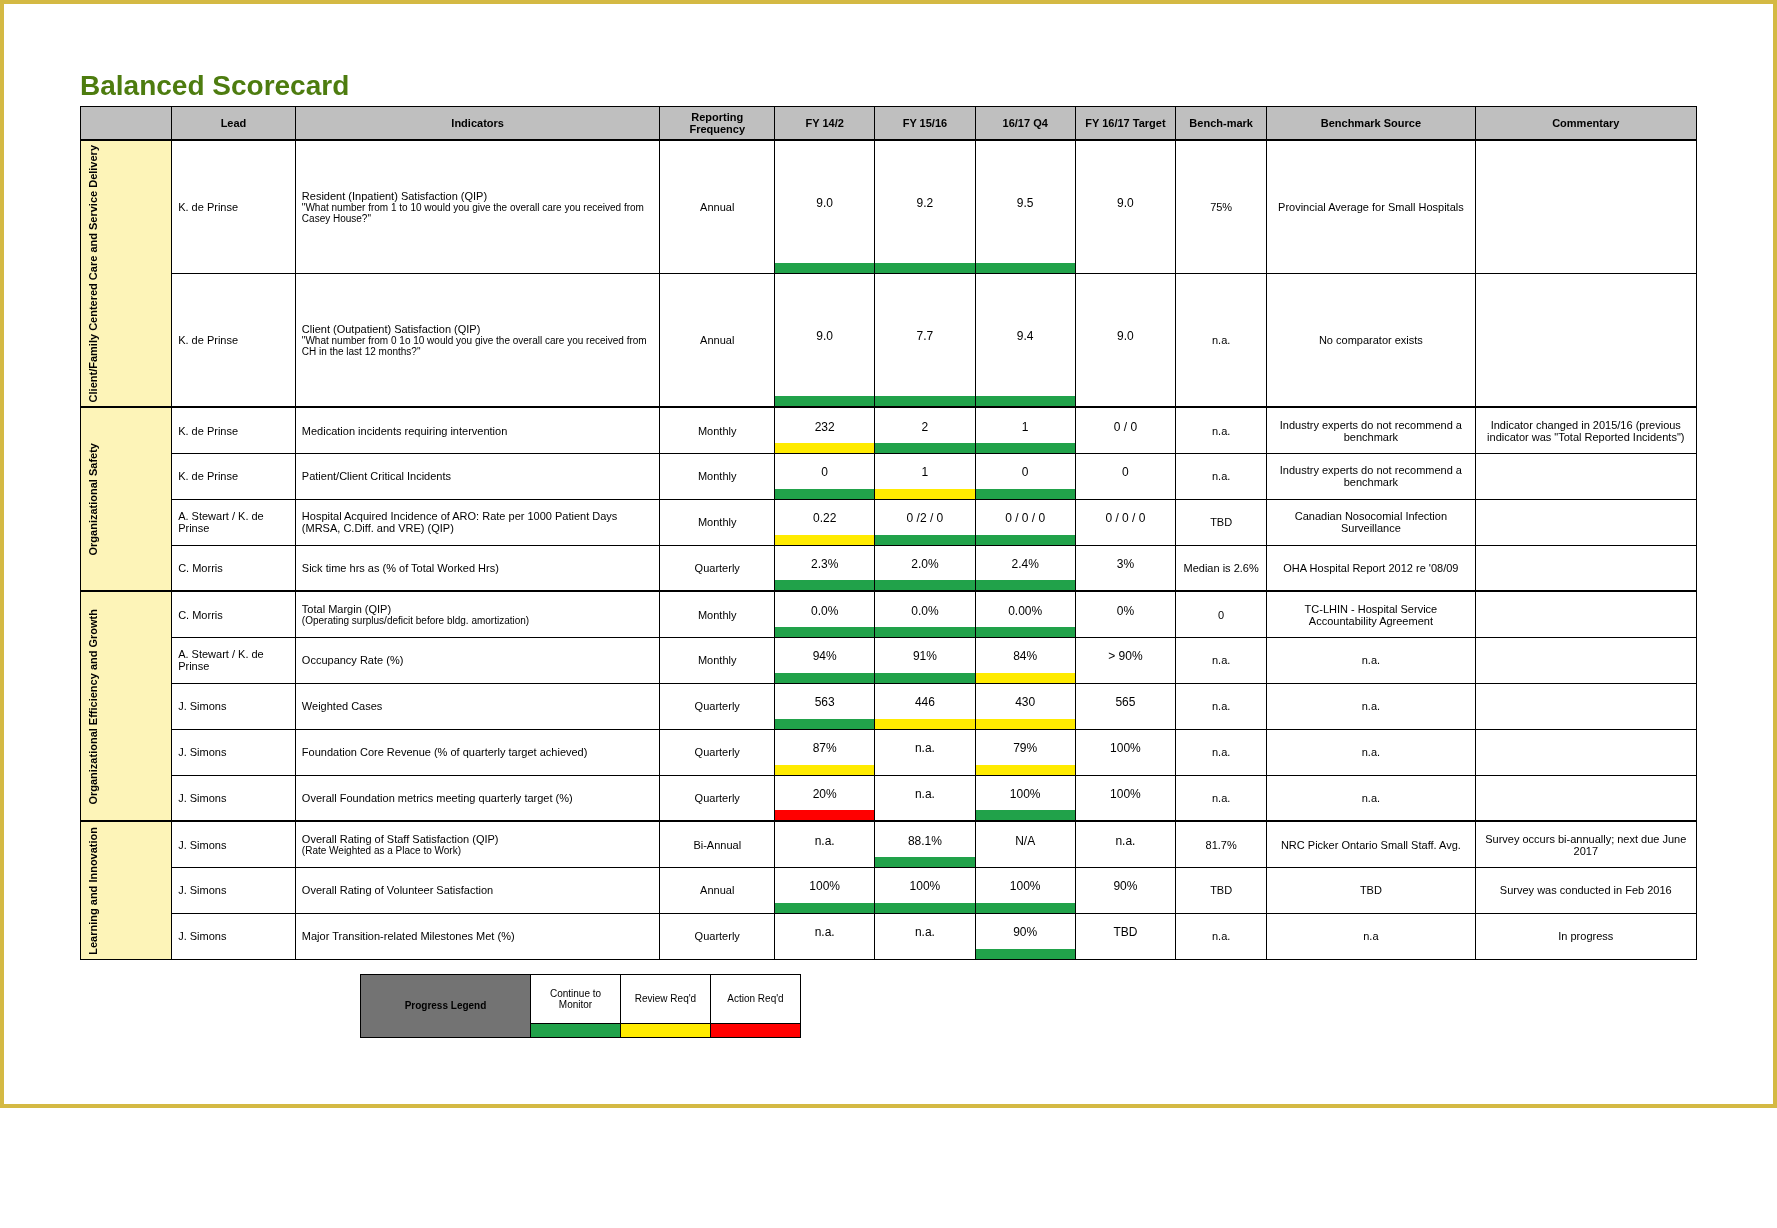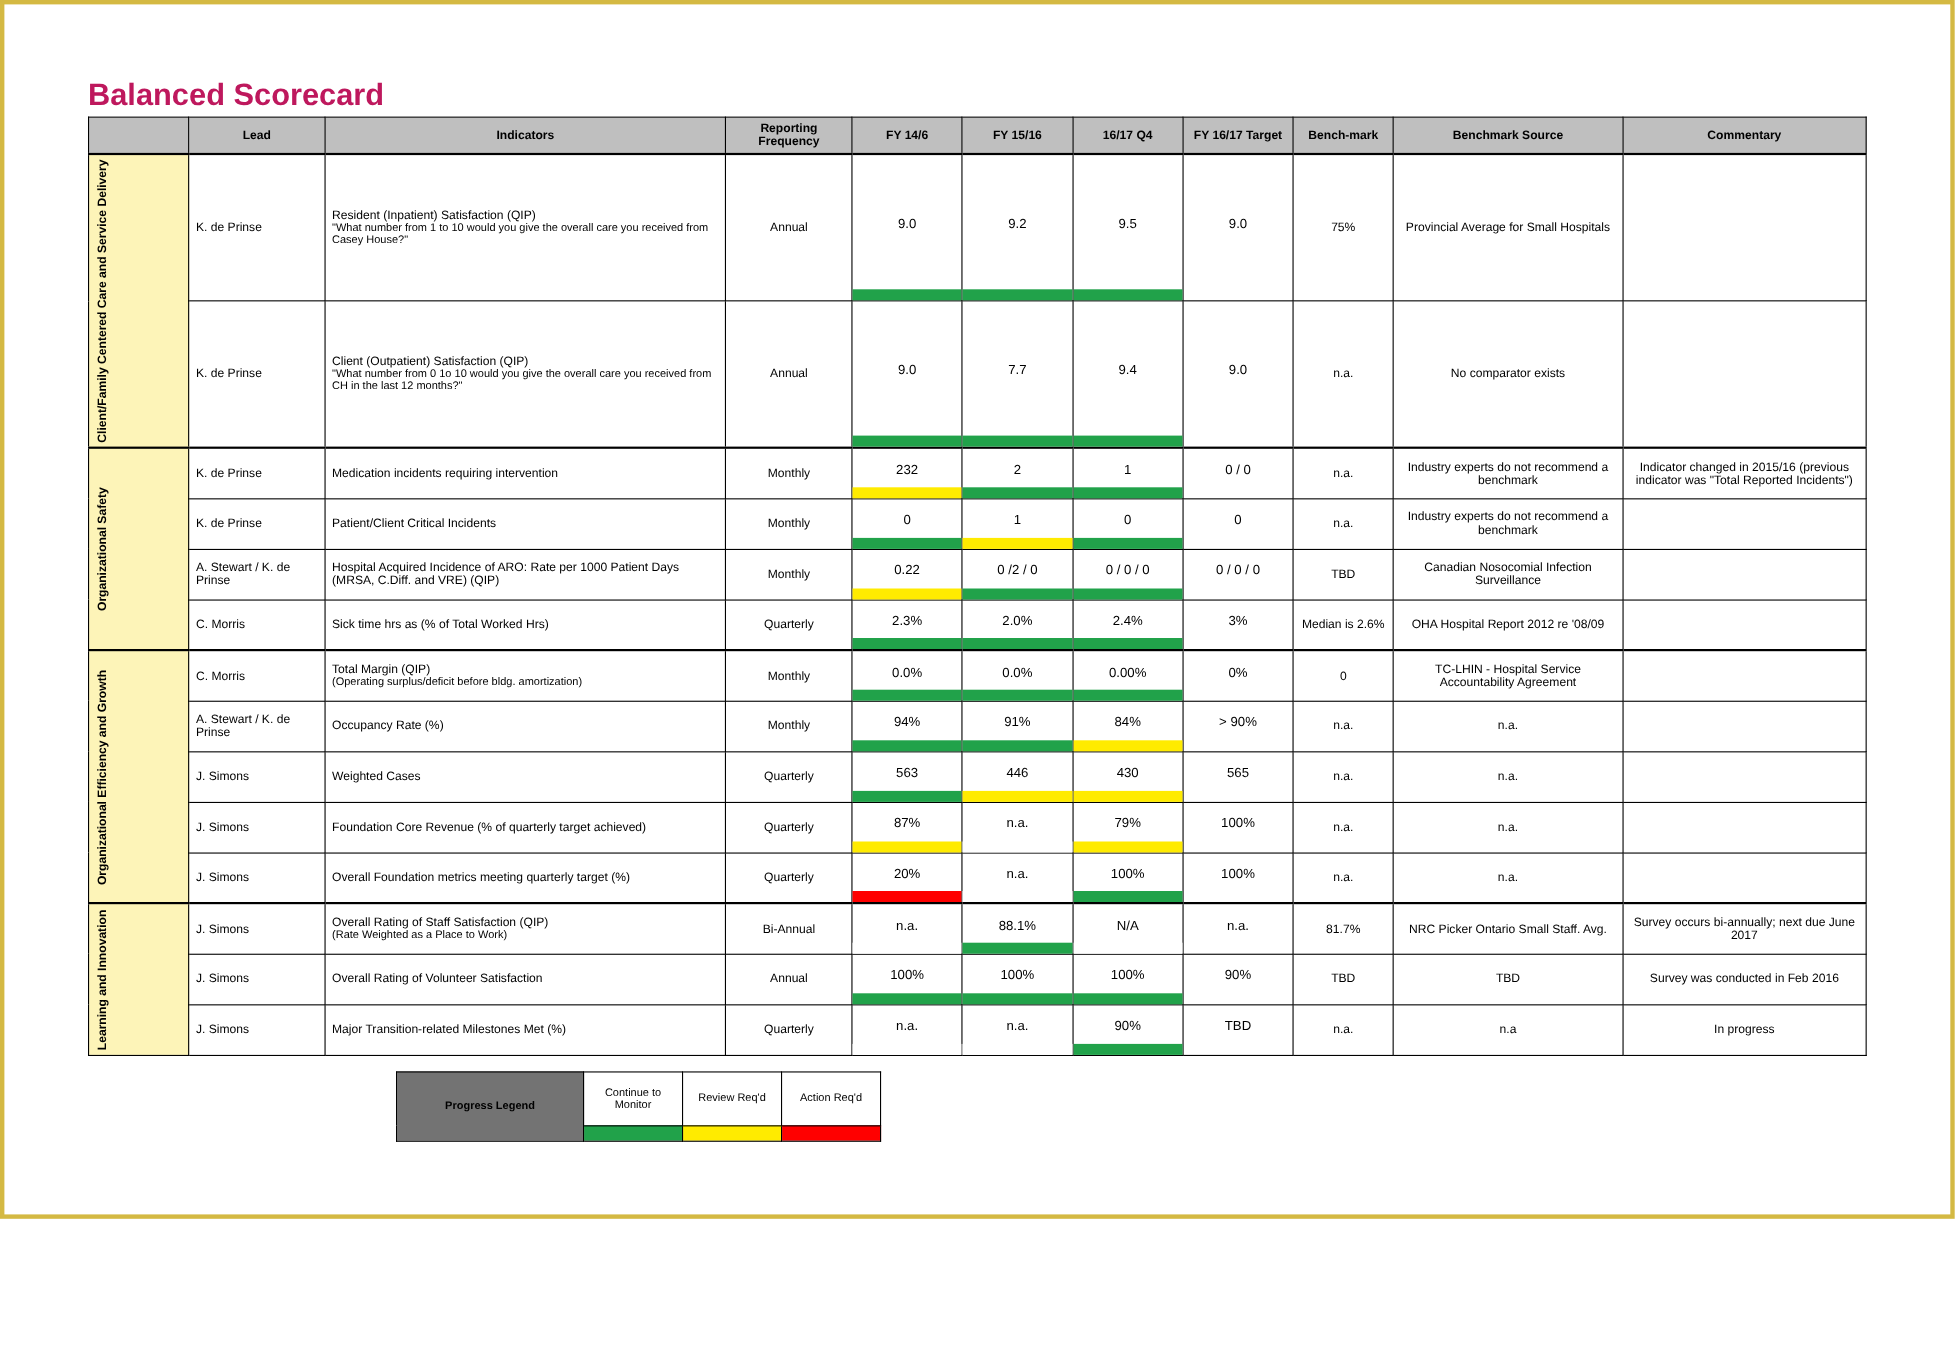--- a/index.html
+++ b/index.html
@@ -5,21 +5,21 @@
   * { box-sizing: border-box; }
   body {
     margin: 0;
     padding: 16px;
     font-family: Arial, sans-serif;
     background: #fff;
     border: 4px solid #d4b943;
   }
   .wrap { padding: 50px 60px; }
   h1 {
-    color: #be185d;
+    color: #4d7c0f;
     font-size: 28px;
     margin: 0 0 4px 0;
     font-weight: bold;
   }
   table.sc {
     border-collapse: collapse;
     width: 100%;
     table-layout: fixed;
   }
   table.sc th, table.sc td {
@@ -99,21 +99,21 @@
       <col class="bench">
         <col class="source">
         <col class="com">
     </colgroup>
     <thead>
       <tr>
         <th></th>
         <th>Lead</th>
         <th>Indicators</th>
         <th>Reporting Frequency</th>
-        <th>FY 14/6</th>
+        <th>FY 14/2</th>
         <th>FY 15/16</th>
         <th>16/17 Q4</th>
         <th>FY 16/17 Target</th>
         <th>Bench-mark</th>
         <th>Benchmark Source</th>
         <th>Commentary</th>
       </tr>
     </thead>
     <tbody id="sc-body">
         <tr class="sep-top">

